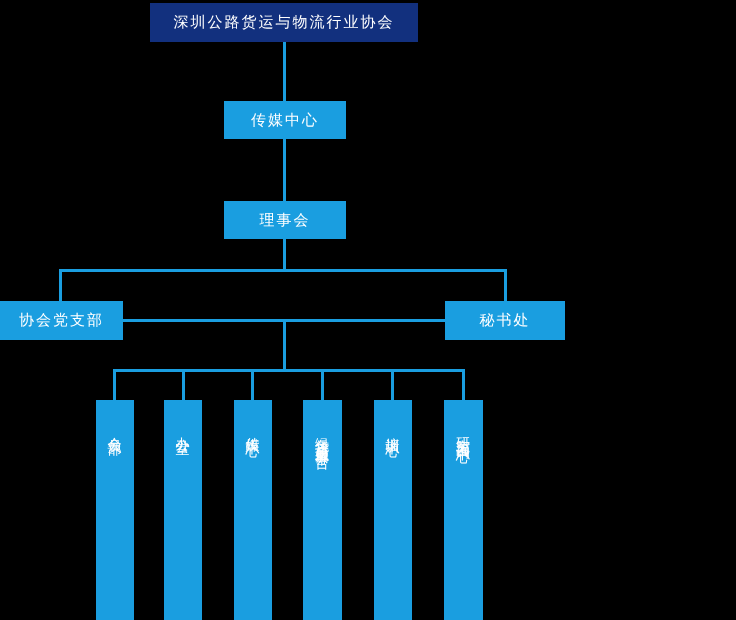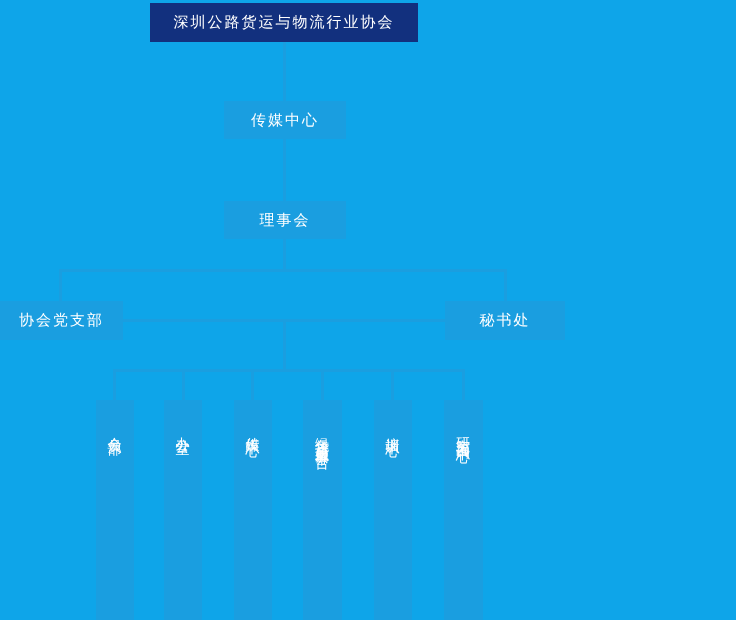--- a/index.html
+++ b/index.html
@@ -1,21 +1,21 @@
 <!DOCTYPE html>
 <html><head>
 <meta charset="utf-8">
 <style>
   * { margin:0; padding:0; box-sizing:border-box; }
   html,body { background:#ffffff; }
   body { font-family:"DejaVu Sans","Liberation Sans",sans-serif; }
   .stage {
     position:relative;
     width:736px; height:620px;
-    background:#0ea5e9;
+    background:#000000;
     overflow:hidden;
   }
   .node {
     position:absolute;
     background:#1a9ee0;
     color:#ffffff;
     display:flex; align-items:center; justify-content:center;
     font-size:15px;
     letter-spacing:2px;
     white-space:nowrap;

